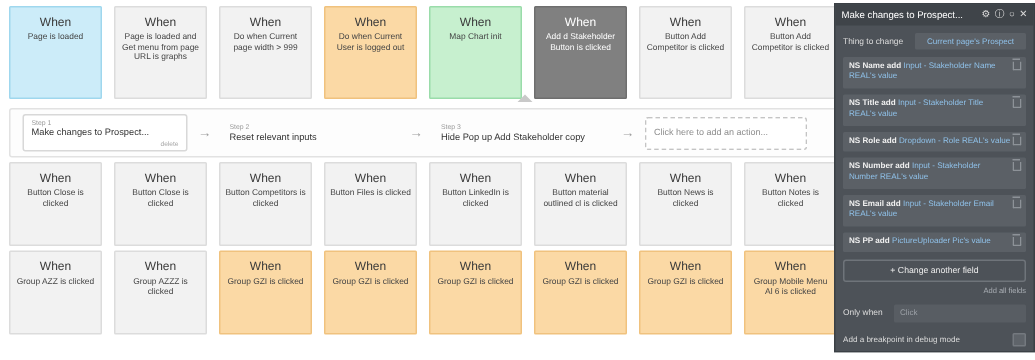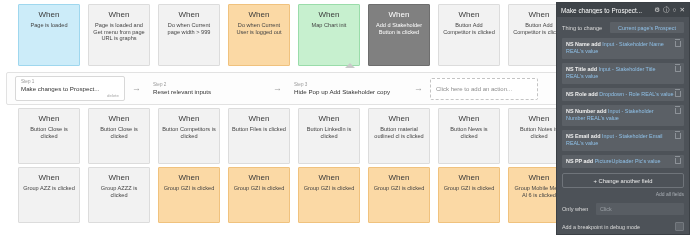--- a/index.html
+++ b/index.html
@@ -22,21 +22,21 @@
     width: 690px; height: 235px;
     background: #ffffff;
   }
 
   .row {
     position: absolute;
     left: 0;
     width: 690px;
     display: flex;
     gap: 8px;
-    padding-left: 18px;
+    padding-left: 6px;
     box-sizing: border-box;
   }
   .row-1 { top: 4px; }
   .row-2 { top: 108px; }
   .row-3 { top: 167px; }
 
   .wf-card {
     width: 62px;
     min-width: 62px;
     height: 62px;

